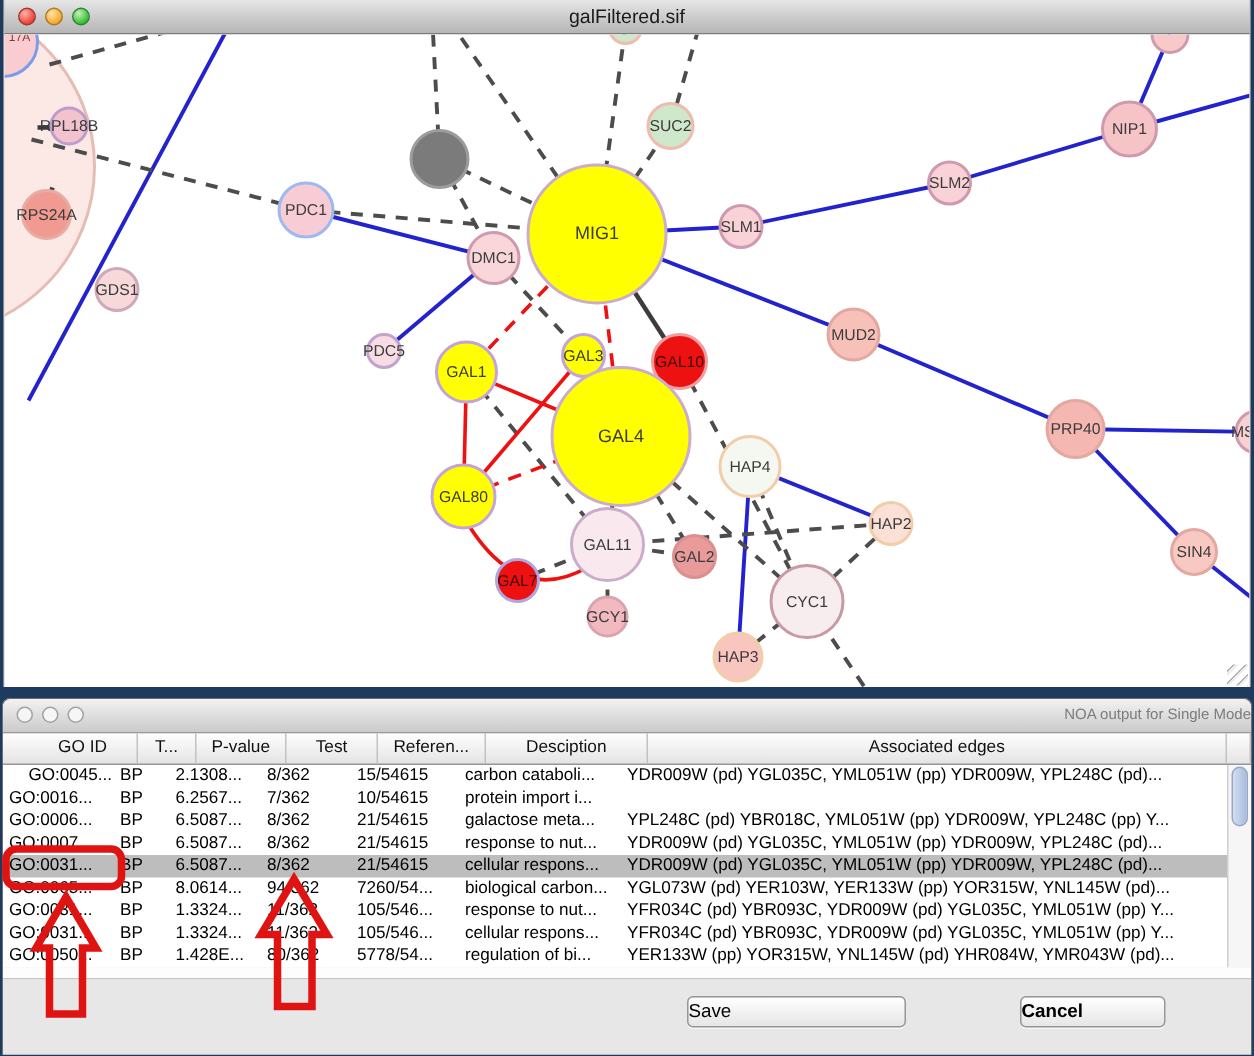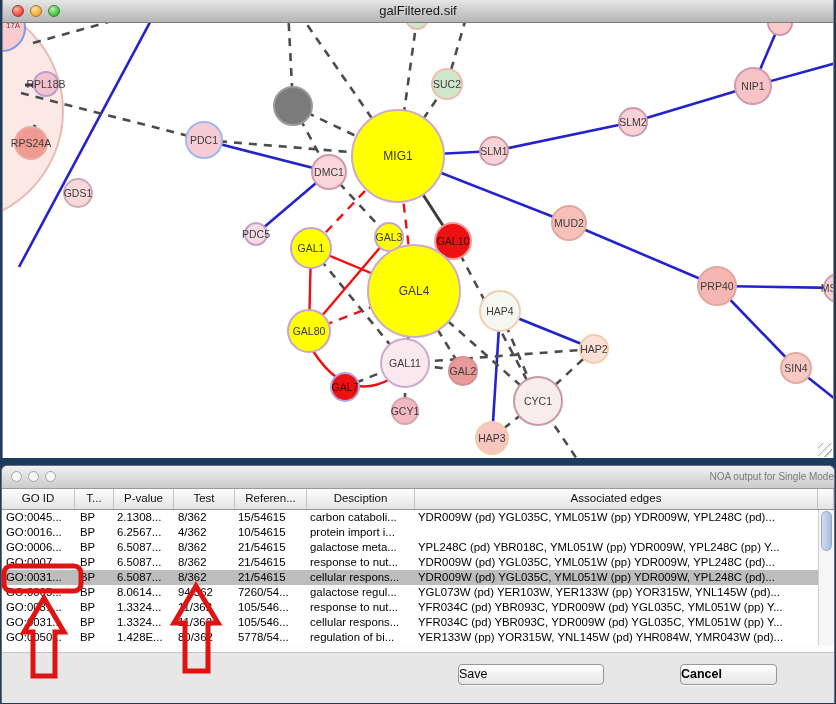--- a/index.html
+++ b/index.html
@@ -208,45 +208,45 @@
   <div class="noa-titlebar">
     <div class="lights">
       <div class="light hollow"></div>
       <div class="light hollow"></div>
       <div class="light hollow"></div>
     </div>
     <div class="title">NOA output for Single Mode</div>
   </div>
 
   <div class="thead" id="table-header">
-      <div class="hcell" style="width: 73px;">GO ID</div>
+      <div class="hcell" style="width: 73px; margin-left: 17px;">GO ID</div>
       <div class="hcell" style="width: 39px;">T...</div>
       <div class="hcell" style="width: 60px;">P-value</div>
       <div class="hcell" style="width: 61px;">Test</div>
       <div class="hcell" style="width: 72px;">Referen...</div>
       <div class="hcell" style="width: 108px;">Desciption</div>
       <div class="hcell flex">Associated edges</div>
       <div class="hcell" style="width: 16px;"></div>
     </div>
 
   <div class="tbody" id="table-body">
     <div class="trow">
-        <div class="tcell" style="width: 73px; padding-left: 4px;">GO:0045...</div>
+        <div class="tcell" style="width: 73px; padding-left: 17px;">GO:0045...</div>
         <div class="tcell" style="width: 39px; padding-left: 5px;">BP</div>
         <div class="tcell" style="width: 60px; padding-left: 3px;">2.1308...</div>
         <div class="tcell" style="width: 61px; padding-left: 4px;">8/362</div>
         <div class="tcell" style="width: 72px; padding-left: 3px;">15/54615</div>
         <div class="tcell" style="width: 108px; padding-left: 3px;">carbon cataboli...</div>
         <div class="tcell flex" style="padding-left: 3px;">YDR009W (pd) YGL035C, YML051W (pp) YDR009W, YPL248C (pd)...</div>
       </div>
       <div class="trow">
         <div class="tcell" style="width: 73px; padding-left: 4px;">GO:0016...</div>
         <div class="tcell" style="width: 39px; padding-left: 5px;">BP</div>
         <div class="tcell" style="width: 60px; padding-left: 3px;">6.2567...</div>
-        <div class="tcell" style="width: 61px; padding-left: 4px;">4/362</div>
+        <div class="tcell" style="width: 61px; padding-left: 4px;">7/362</div>
         <div class="tcell" style="width: 72px; padding-left: 3px;">10/54615</div>
         <div class="tcell" style="width: 108px; padding-left: 3px;">protein import i...</div>
       </div>
       <div class="trow">
         <div class="tcell" style="width: 73px; padding-left: 4px;">GO:0006...</div>
         <div class="tcell" style="width: 39px; padding-left: 5px;">BP</div>
         <div class="tcell" style="width: 60px; padding-left: 3px;">6.5087...</div>
         <div class="tcell" style="width: 61px; padding-left: 4px;">8/362</div>
         <div class="tcell" style="width: 72px; padding-left: 3px;">21/54615</div>
         <div class="tcell" style="width: 108px; padding-left: 3px;">galactose meta...</div>
@@ -269,21 +269,21 @@
         <div class="tcell" style="width: 72px; padding-left: 3px;">21/54615</div>
         <div class="tcell" style="width: 108px; padding-left: 3px;">cellular respons...</div>
         <div class="tcell flex" style="padding-left: 3px;">YDR009W (pd) YGL035C, YML051W (pp) YDR009W, YPL248C (pd)...</div>
       </div>
       <div class="trow">
         <div class="tcell" style="width: 73px; padding-left: 4px;">GO:0065...</div>
         <div class="tcell" style="width: 39px; padding-left: 5px;">BP</div>
         <div class="tcell" style="width: 60px; padding-left: 3px;">8.0614...</div>
         <div class="tcell" style="width: 61px; padding-left: 4px;">94/362</div>
         <div class="tcell" style="width: 72px; padding-left: 3px;">7260/54...</div>
-        <div class="tcell" style="width: 108px; padding-left: 3px;">galactose regul...</div>
+        <div class="tcell" style="width: 108px; padding-left: 3px;">biological carbon...</div>
         <div class="tcell flex" style="padding-left: 3px;">YGL073W (pd) YER103W, YER133W (pp) YOR315W, YNL145W (pd)...</div>
       </div>
       <div class="trow">
         <div class="tcell" style="width: 73px; padding-left: 4px;">GO:0031...</div>
         <div class="tcell" style="width: 39px; padding-left: 5px;">BP</div>
         <div class="tcell" style="width: 60px; padding-left: 3px;">1.3324...</div>
         <div class="tcell" style="width: 61px; padding-left: 4px;">11/362</div>
         <div class="tcell" style="width: 72px; padding-left: 3px;">105/546...</div>
         <div class="tcell" style="width: 108px; padding-left: 3px;">response to nut...</div>
         <div class="tcell flex" style="padding-left: 3px;">YFR034C (pd) YBR093C, YDR009W (pd) YGL035C, YML051W (pp) Y...</div>

